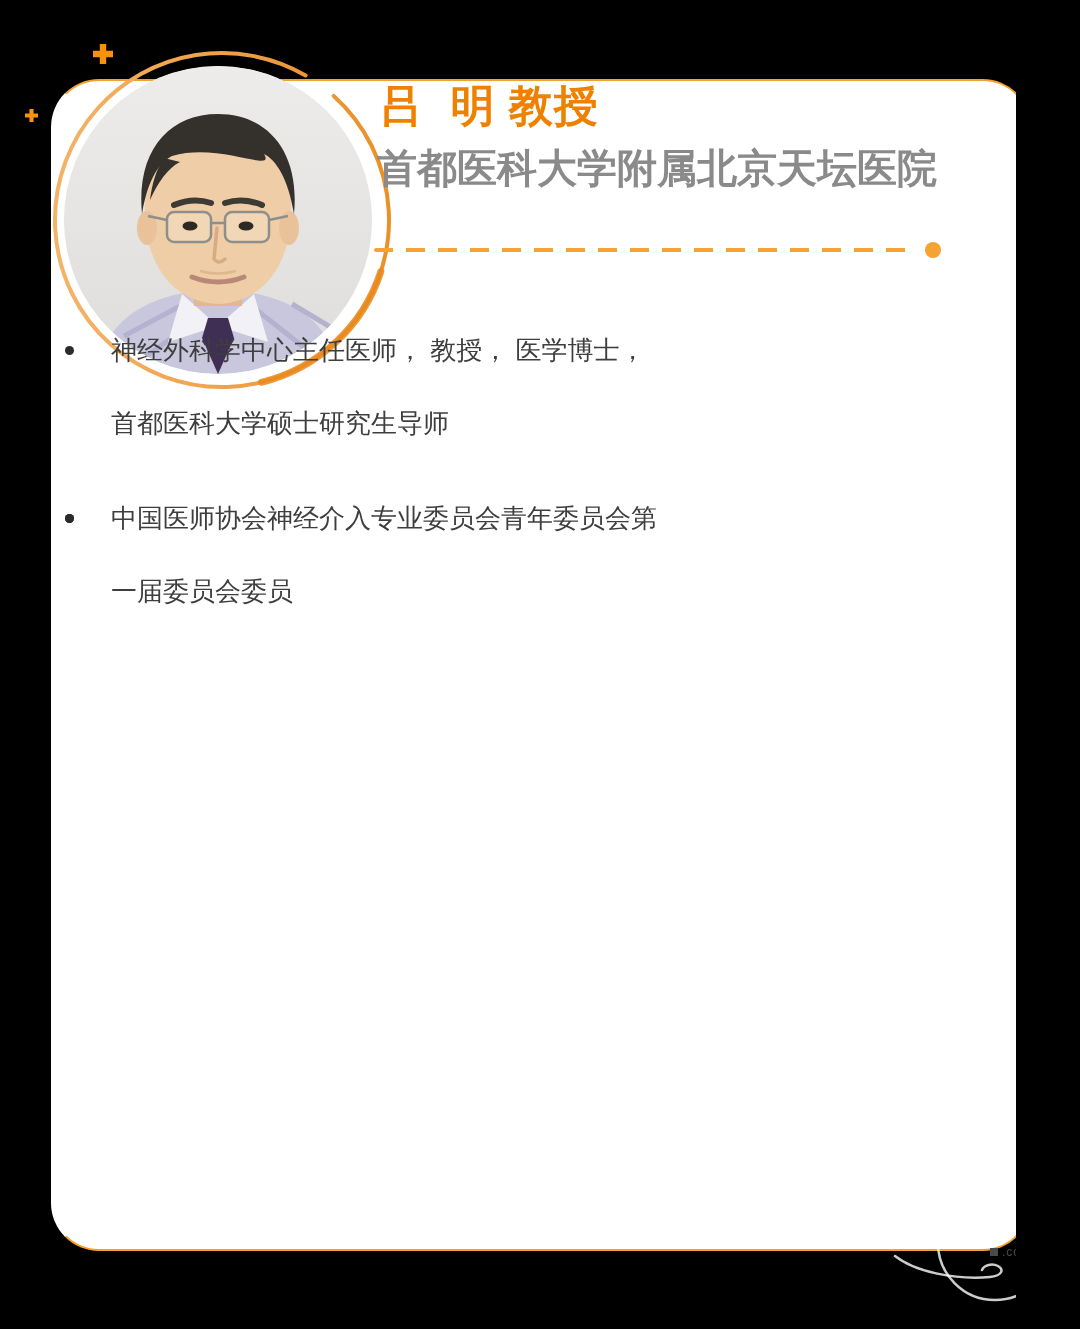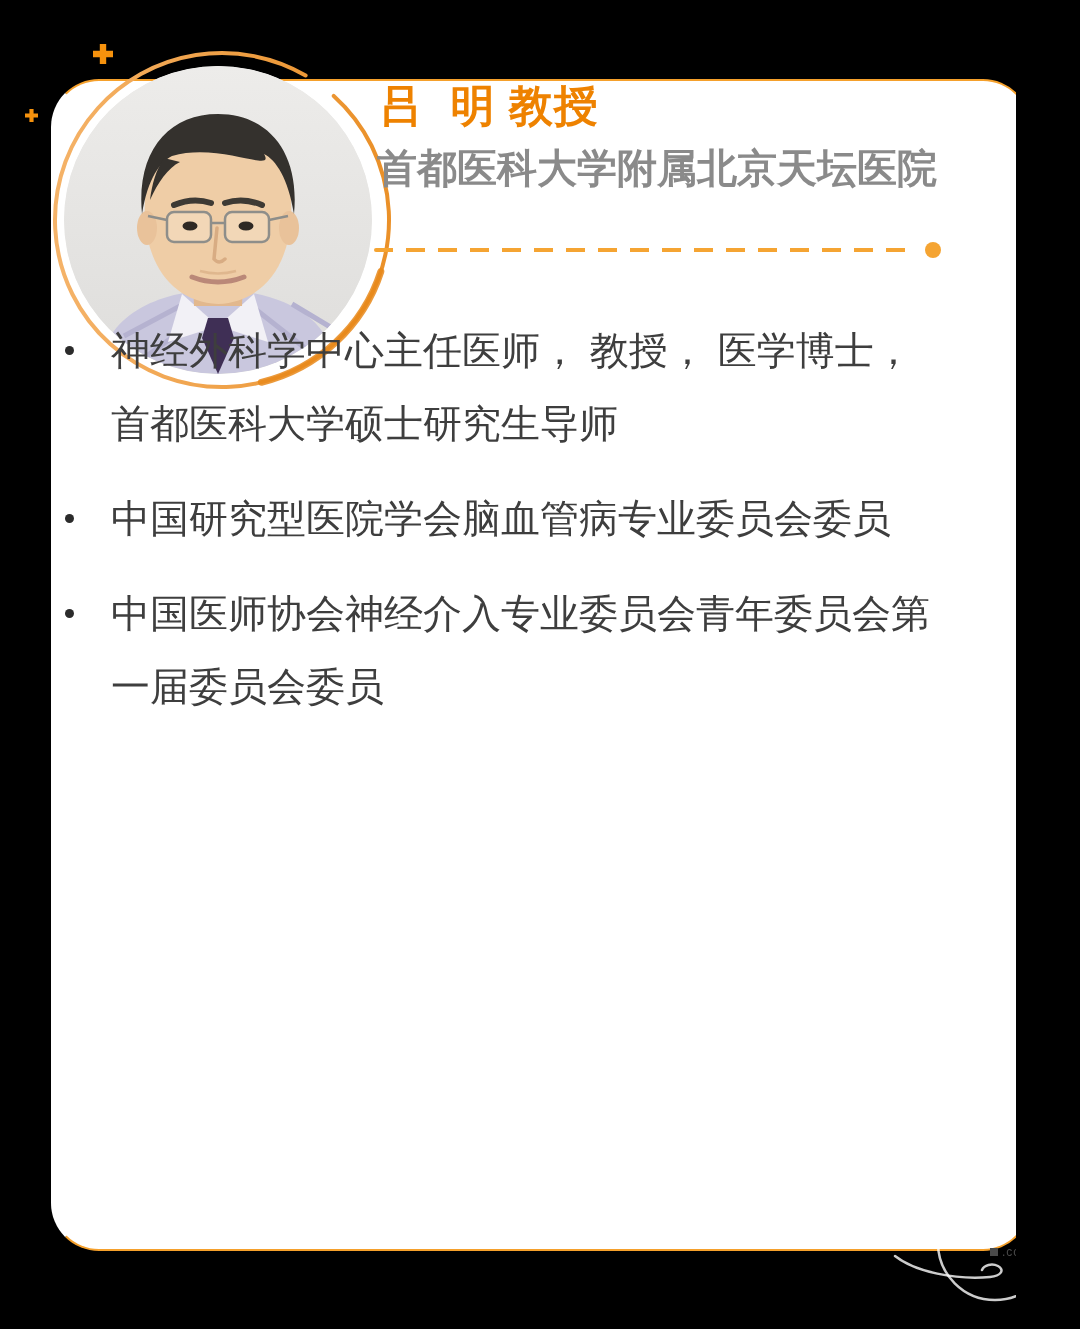--- a/index.html
+++ b/index.html
@@ -43,21 +43,21 @@
   .dash-dot{
     position:absolute;left:925px;top:242px;width:16px;height:16px;border-radius:50%;
     background:#F5A432;
   }
   
   .creds{
     position:absolute;left:0;top:314px;width:100%;margin:0;padding:0;list-style:none;
   }
   .creds li{
     position:relative;padding-left:111px;padding-right:46px;margin:0 0 22px 0;
-    font-size:39px;line-height:73px;color:#3E3E3E;
+    font-size:26px;line-height:73px;color:#3E3E3E;
   }
   .creds .dot{
     position:absolute;left:65px;top:32px;width:9px;height:9px;border-radius:50%;
     background:#2B2B2B;
   }
   .creds .txt{white-space:pre-line;}
   
   .watermark{position:absolute;left:870px;top:1170px;width:210px;height:159px;z-index:5;}
 </style>
 </head>
@@ -139,21 +139,20 @@
   <div class="dash-dot"></div>
 
   <ul class="creds">
     <li>
       <span class="dot"></span>
       <span class="txt">神经外科学中心主任医师， 教授， 医学博士，
 首都医科大学硕士研究生导师</span>
     </li>
     <li>
       <span class="dot"></span>
-      <span class="txt">中国研究型医院学会脑血管病专业委员会委员</span>
     </li>
     <li>
       <span class="dot"></span>
       <span class="txt">中国医师协会神经介入专业委员会青年委员会第
 一届委员会委员</span>
     </li>
   </ul>
 
   <svg class="watermark" viewBox="0 0 210 159" aria-hidden="true">
     <circle cx="125" cy="73" r="57" fill="none" stroke="#FFFFFF" stroke-width="2.5" opacity="0.8"></circle>

